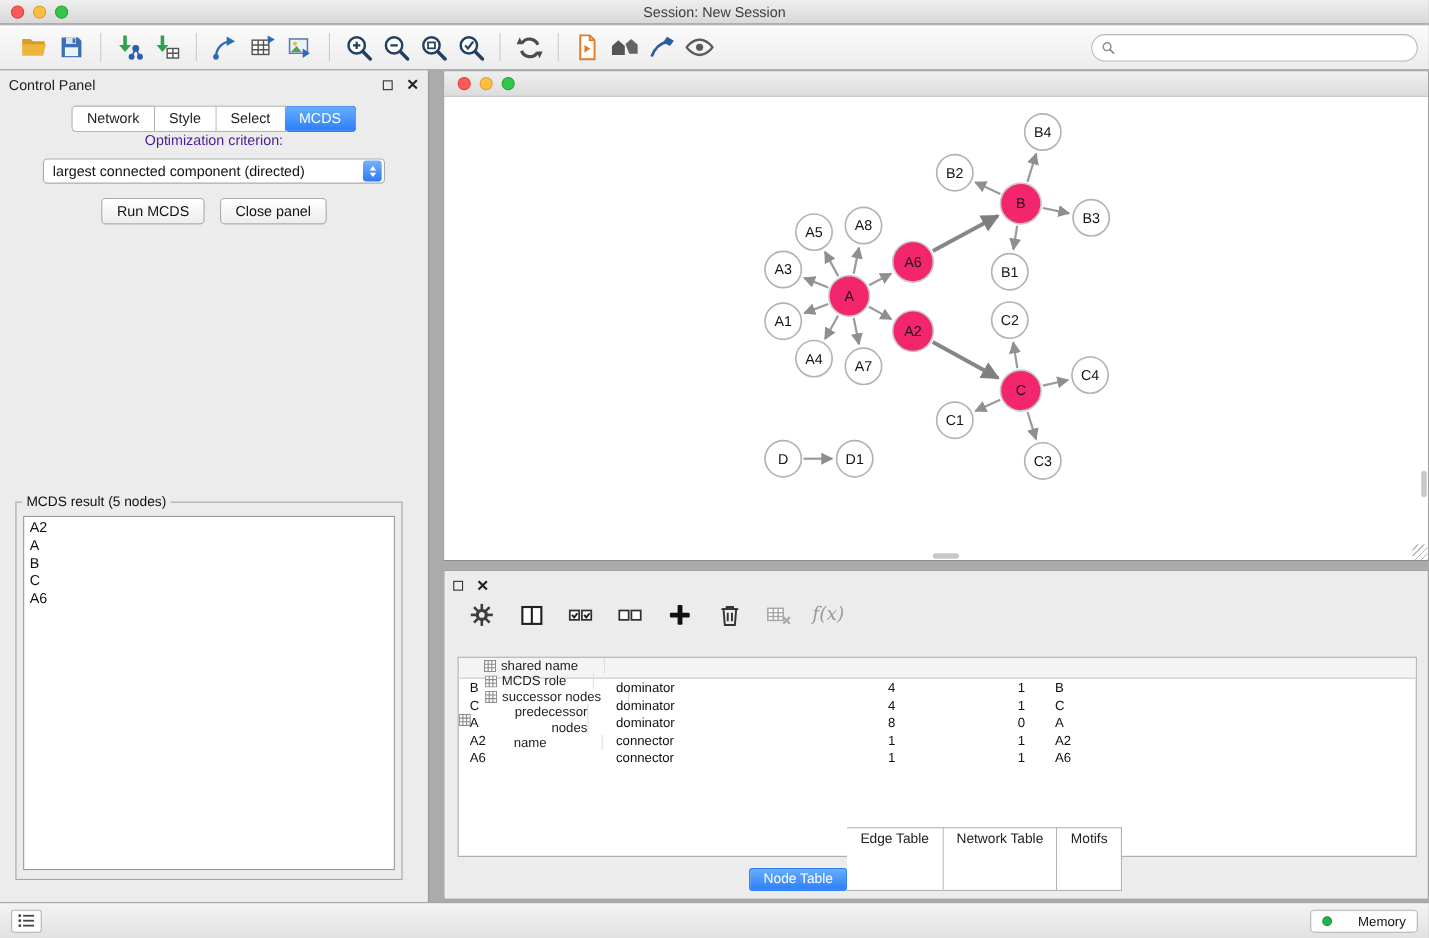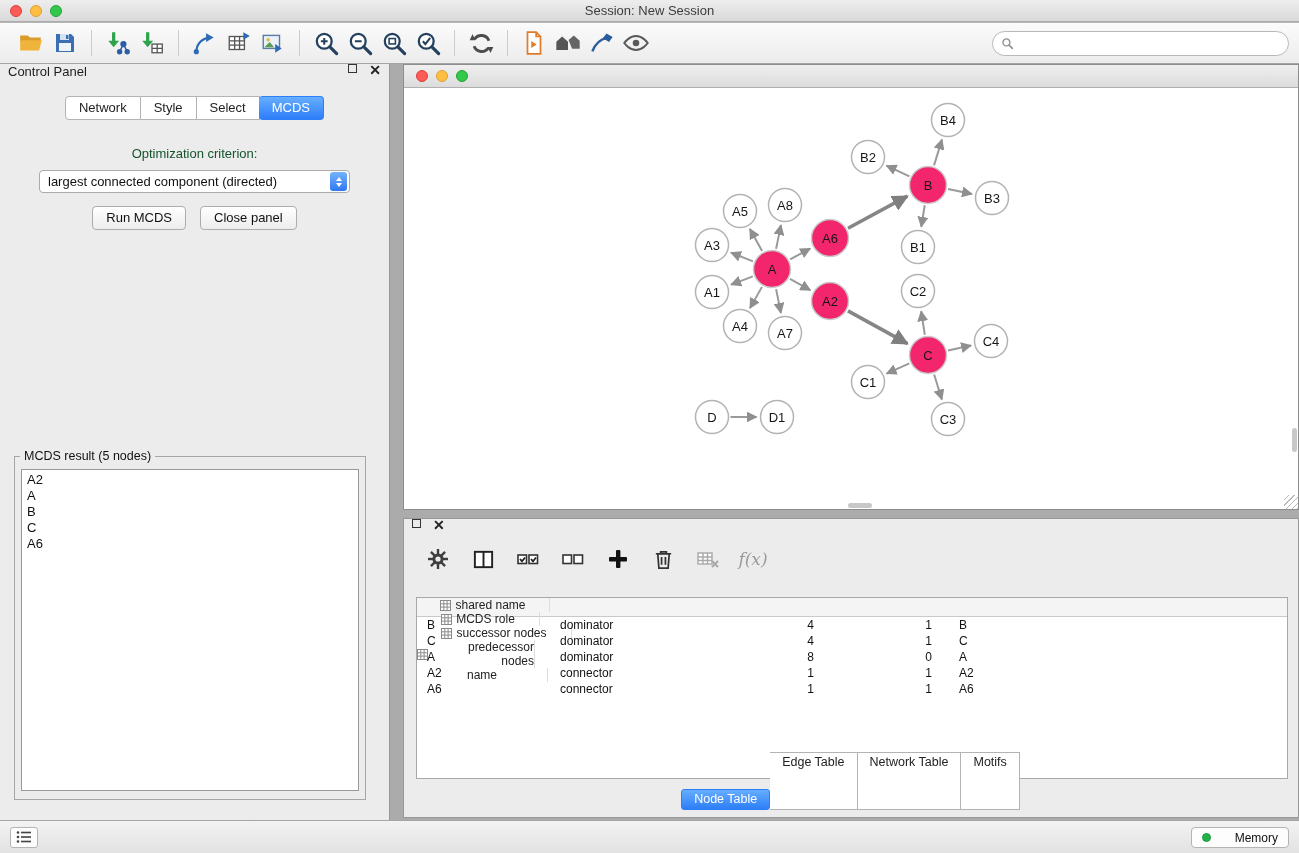--- a/index.html
+++ b/index.html
@@ -29,31 +29,31 @@
     background:#fff; border:1px solid #b9b9b9; border-radius:13px;
     display:flex; align-items:center; padding:0 8px; }
   .search input { border:none; outline:none; flex:1; font-size:13px; margin-left:5px; background:transparent; }
 
   
   .main { position:absolute; left:0; top:64px; width:1299px; height:756px; background:#ababab; }
 
   
   .cpanel { position:absolute; left:0; top:0; width:390px; height:756px; background:#ececec;
     border-right:1px solid #979797; }
-  .panel-head { height:26px; display:flex; align-items:flex-start; padding:0 8px; }
+  .panel-head { height:26px; display:flex; align-items:center; padding:0 8px; }
   .panel-title { font-size:13px; color:#1d1d1d; flex:1; }
   .float-ic { width:9px; height:9px; border:1.4px solid #333; display:inline-block; margin-right:12px; cursor:default; }
   .close-ic { font-size:14px; font-weight:bold; color:#222; line-height:12px; cursor:default; }
   .cp-tabs { display:flex; justify-content:center; margin-top:6px; }
   .cp-tab { font-size:13px; color:#222; background:#fff; border:1px solid #b3b3b3; border-left:none;
     padding:3px 13px 4px; cursor:default; }
   .cp-tab:first-child { border-left:1px solid #b3b3b3; border-radius:4px 0 0 4px; }
   .cp-tab.active { background:linear-gradient(#66aeff,#2d7ef8); color:#fff; border-color:#2d7ef8;
     border-radius:4px; margin-left:-1px; }
-  .opt-label { text-align:center; font-size:13px; color:#14532d; margin-top:26px; }
+  .opt-label { text-align:center; font-size:13px; color:#4c1d95; }
   .selectbox { width:311px; height:23px; margin:9px auto 0; background:#fff; border:1px solid #ababab;
     border-radius:4px; display:flex; align-items:center; cursor:default; }
   .selectbox .val { flex:1; font-size:13px; color:#111; padding-left:8px; white-space:nowrap; }
   .stepper { width:17px; height:19px; margin-right:2px; border-radius:3px;
     background:linear-gradient(#74b3fd,#3078f3); display:flex; flex-direction:column;
     align-items:center; justify-content:center; gap:2px; }
   .arr-up { width:0; height:0; border-left:3.5px solid transparent; border-right:3.5px solid transparent; border-bottom:4px solid #fff; }
   .arr-dn { width:0; height:0; border-left:3.5px solid transparent; border-right:3.5px solid transparent; border-top:4px solid #fff; }
   .cp-buttons { display:flex; justify-content:center; gap:14px; margin-top:13px; }
   .btn { font-size:13px; color:#111; padding:3px 13px 4px; border:1px solid #adadad; border-radius:4px;

